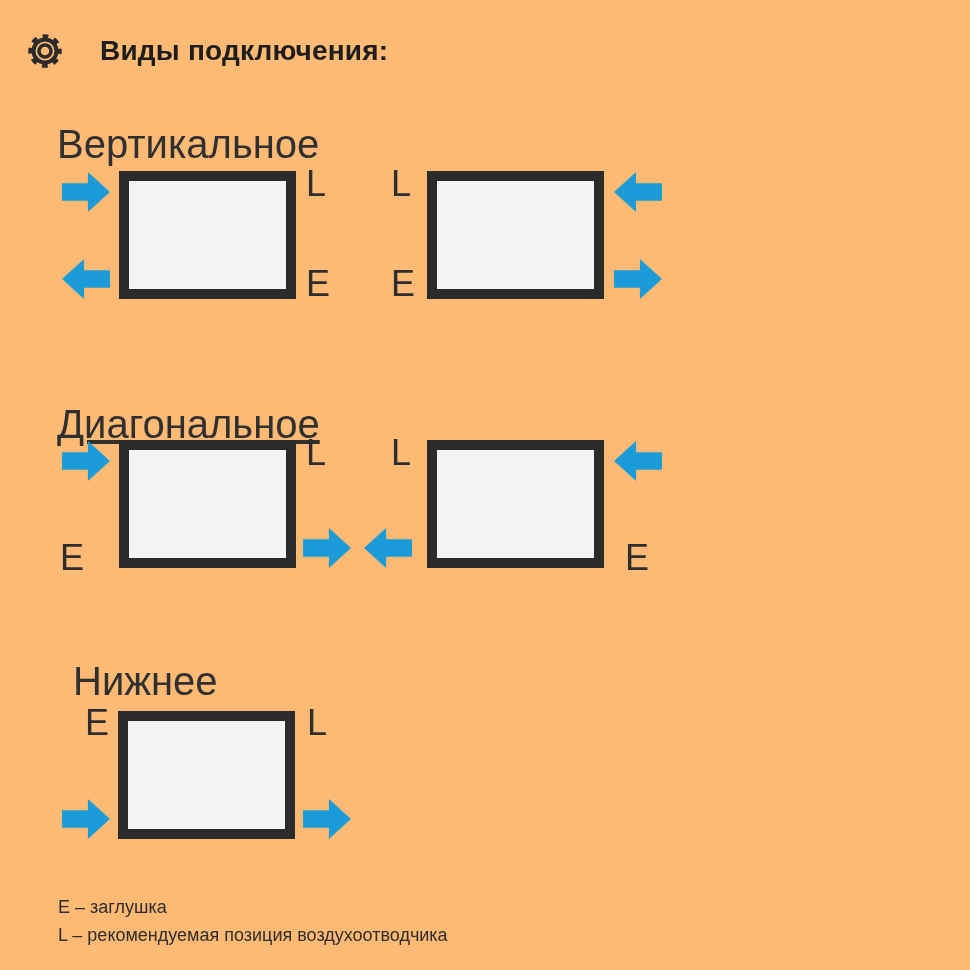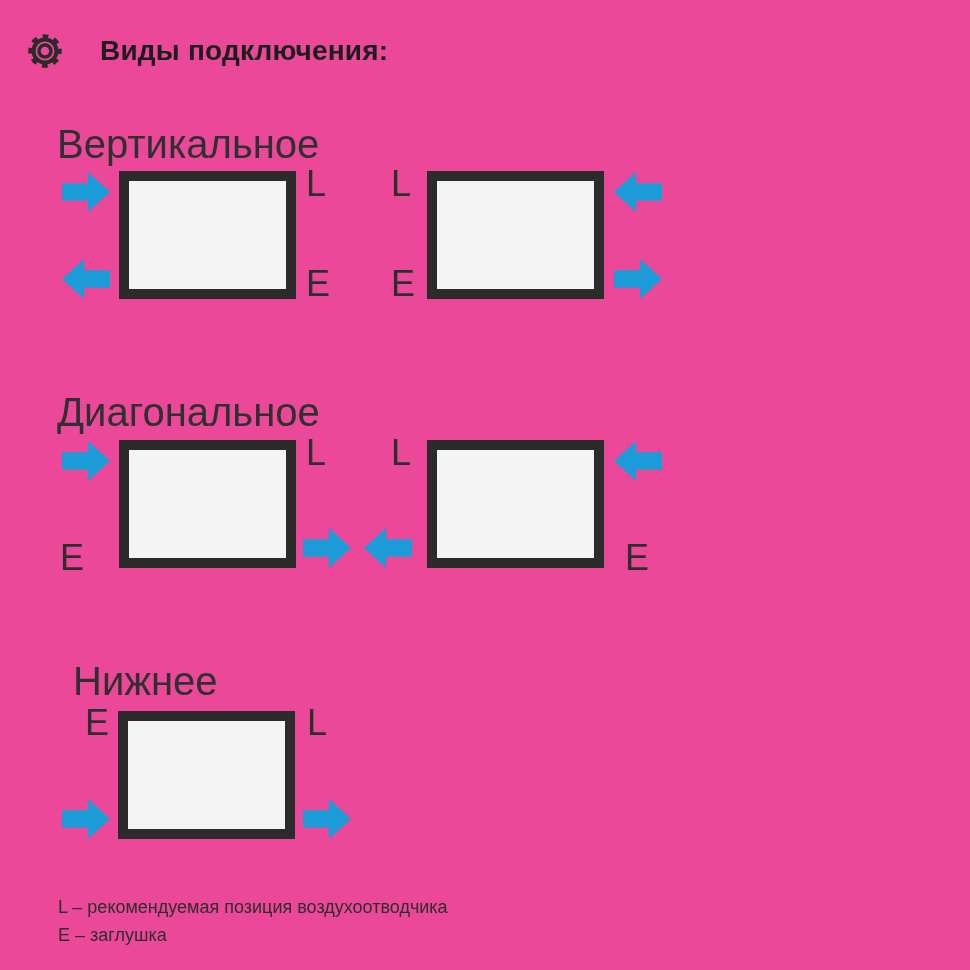--- a/index.html
+++ b/index.html
@@ -8,21 +8,21 @@
     --fill:#f4f4f4;
     --text:#2e2e2e;
     --title:#1d1d1d;
   }
   html,body{margin:0;padding:0;}
   body{
     width:970px;height:970px;background:#ffffff;
     font-family:"Liberation Sans","DejaVu Sans",sans-serif;
     color:var(--text);
   }
-  .canvas{position:relative;width:970px;height:970px;overflow:hidden;background:#ec4899;}
+  .canvas{position:relative;width:970px;height:970px;overflow:hidden;background:#fdba74;}
 
   .gear{position:absolute;left:25px;top:31px;width:40px;height:40px;color:var(--border);}
   .hdr-title{
     position:absolute;left:100px;top:36px;
     font-size:28px;font-weight:700;line-height:1.1;color:var(--title);
     letter-spacing:0.2px;white-space:nowrap;
   }
 
   .sec-title{
     position:absolute;font-size:40px;font-weight:400;line-height:1;
@@ -75,21 +75,21 @@
     <div class="lbl" style="left:306px;top:266px;">E</div>
 
     <div class="lbl" style="left:391px;top:166px;">L</div>
     <div class="lbl" style="left:391px;top:266px;">E</div>
     <div class="box" style="left:427px;top:171px;"></div>
     <div class="arrow l" style="left:614px;top:172px;"></div>
     <div class="arrow r" style="left:614px;top:259px;"></div>
   </section>
 
   <section>
-    <div class="sec-title" style="left:57px;top:392px;">Диагональное</div>
+    <div class="sec-title" style="left:57px;top:404px;text-decoration:underline;">Диагональное</div>
 
     <div class="arrow r" style="left:62px;top:441px;"></div>
     <div class="box" style="left:119px;top:440px;"></div>
     <div class="lbl" style="left:306px;top:435px;">L</div>
     <div class="lbl" style="left:60px;top:540px;">E</div>
     <div class="arrow r" style="left:303px;top:528px;"></div>
 
     <div class="lbl" style="left:391px;top:435px;">L</div>
     <div class="arrow l" style="left:364px;top:528px;"></div>
     <div class="box" style="left:427px;top:440px;"></div>
@@ -101,17 +101,17 @@
     <div class="sec-title" style="left:73px;top:661px;">Нижнее</div>
 
     <div class="lbl" style="left:85px;top:705px;">E</div>
     <div class="box" style="left:118px;top:711px;"></div>
     <div class="lbl" style="left:307px;top:705px;">L</div>
     <div class="arrow r" style="left:62px;top:799px;"></div>
     <div class="arrow r" style="left:303px;top:799px;"></div>
   </section>
 
   <footer class="legend">
+    <div>E – заглушка</div>
     <div>L – рекомендуемая позиция воздухоотводчика</div>
-    <div>E – заглушка</div>
   </footer>
 
 </div>
 
 </body></html>

